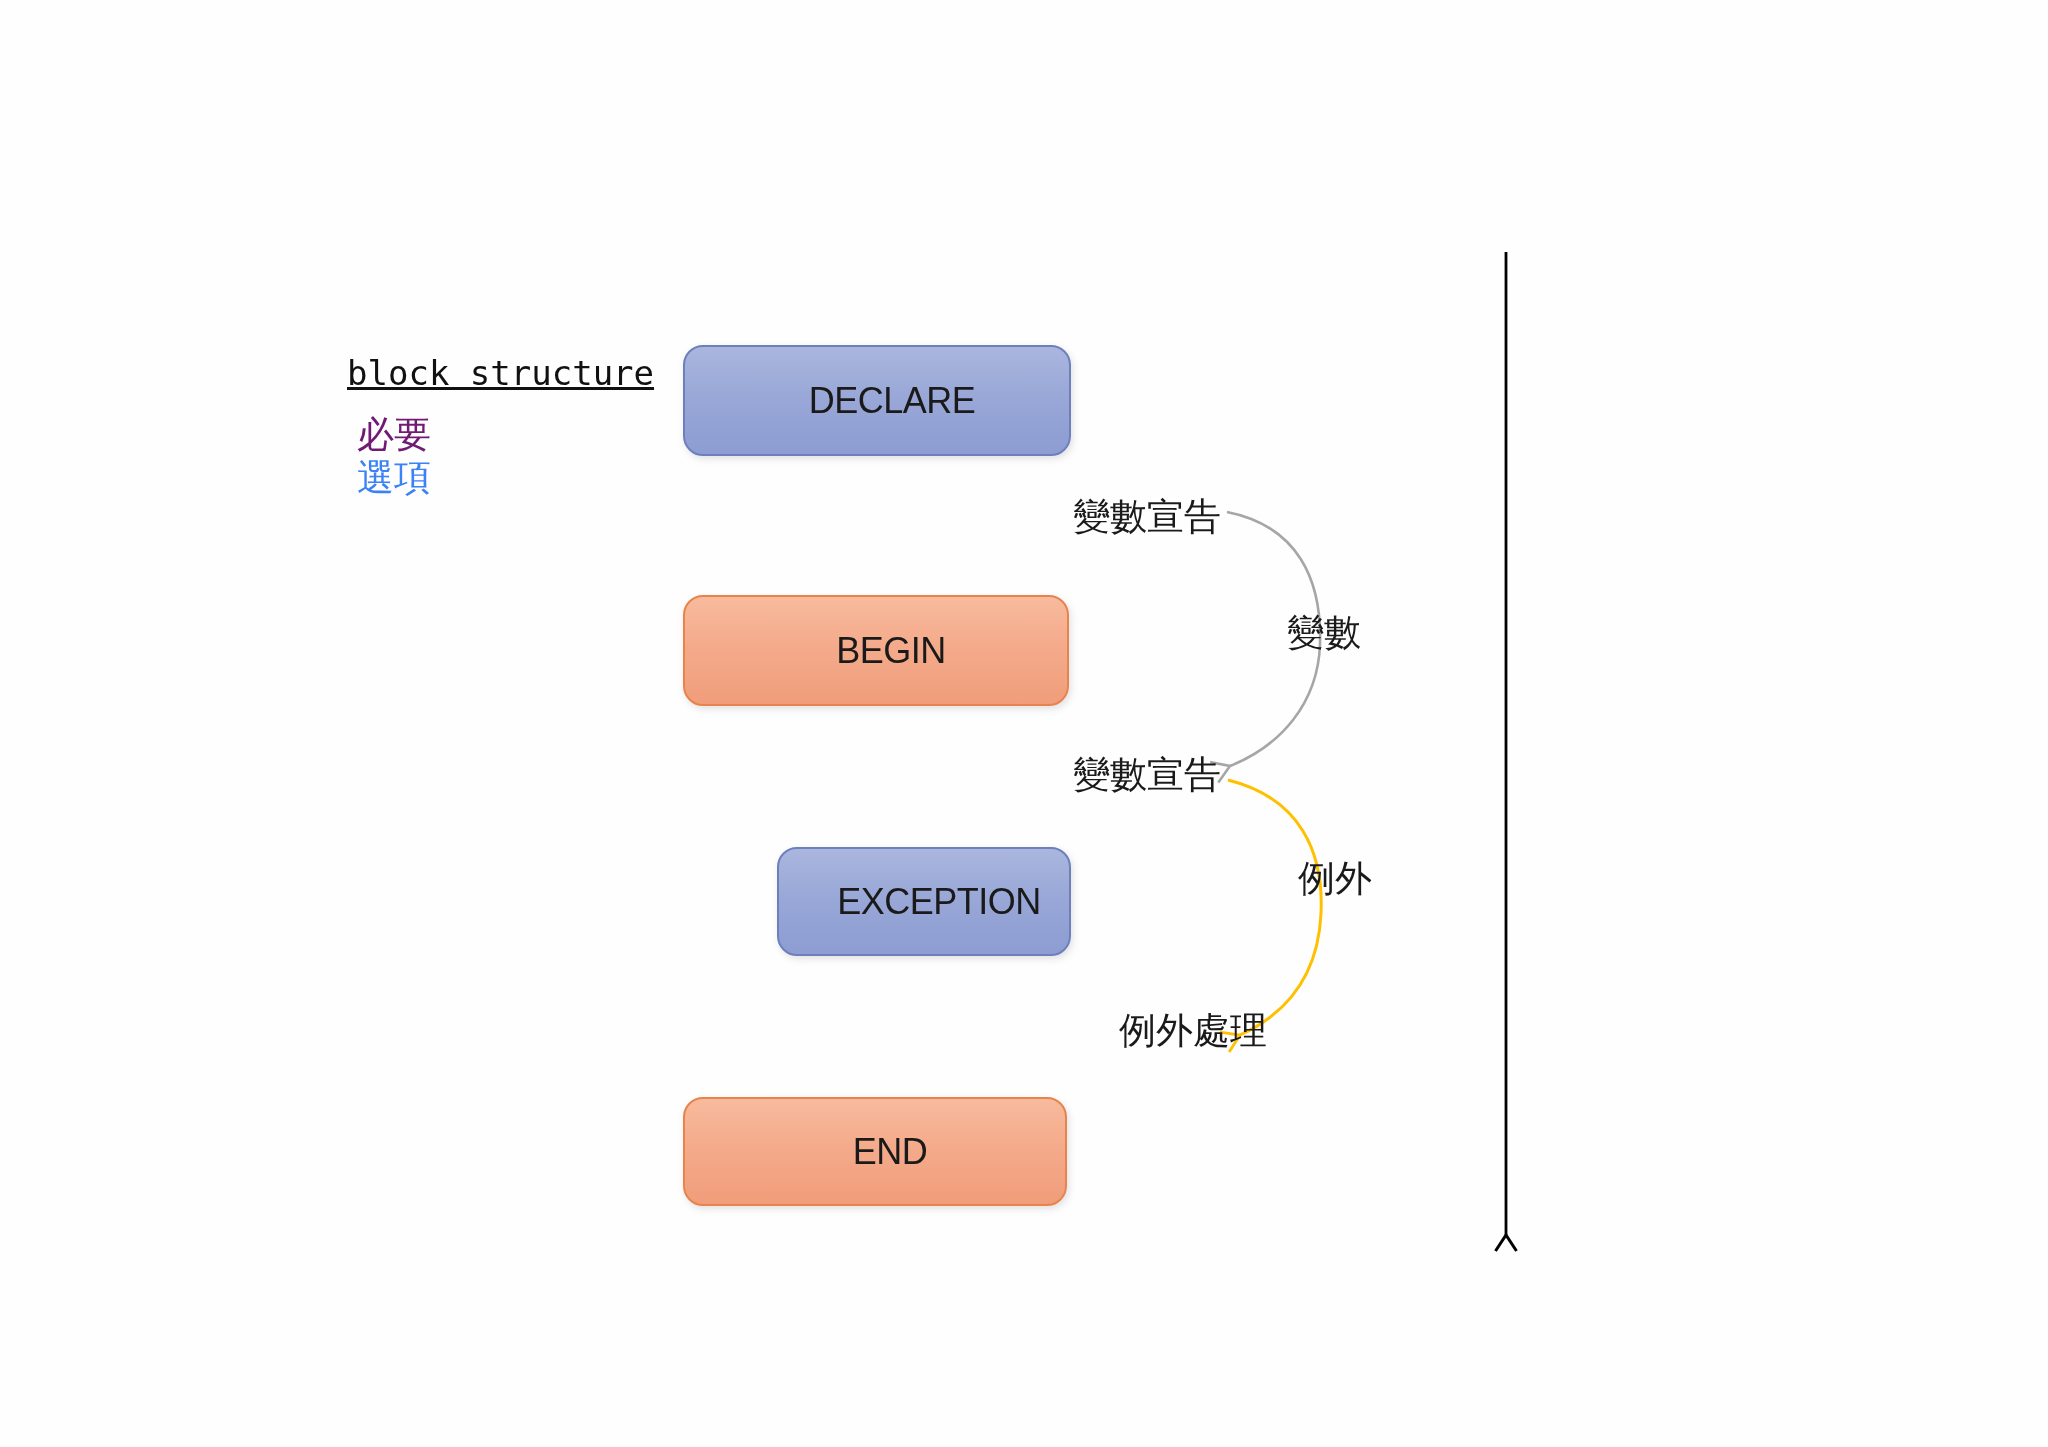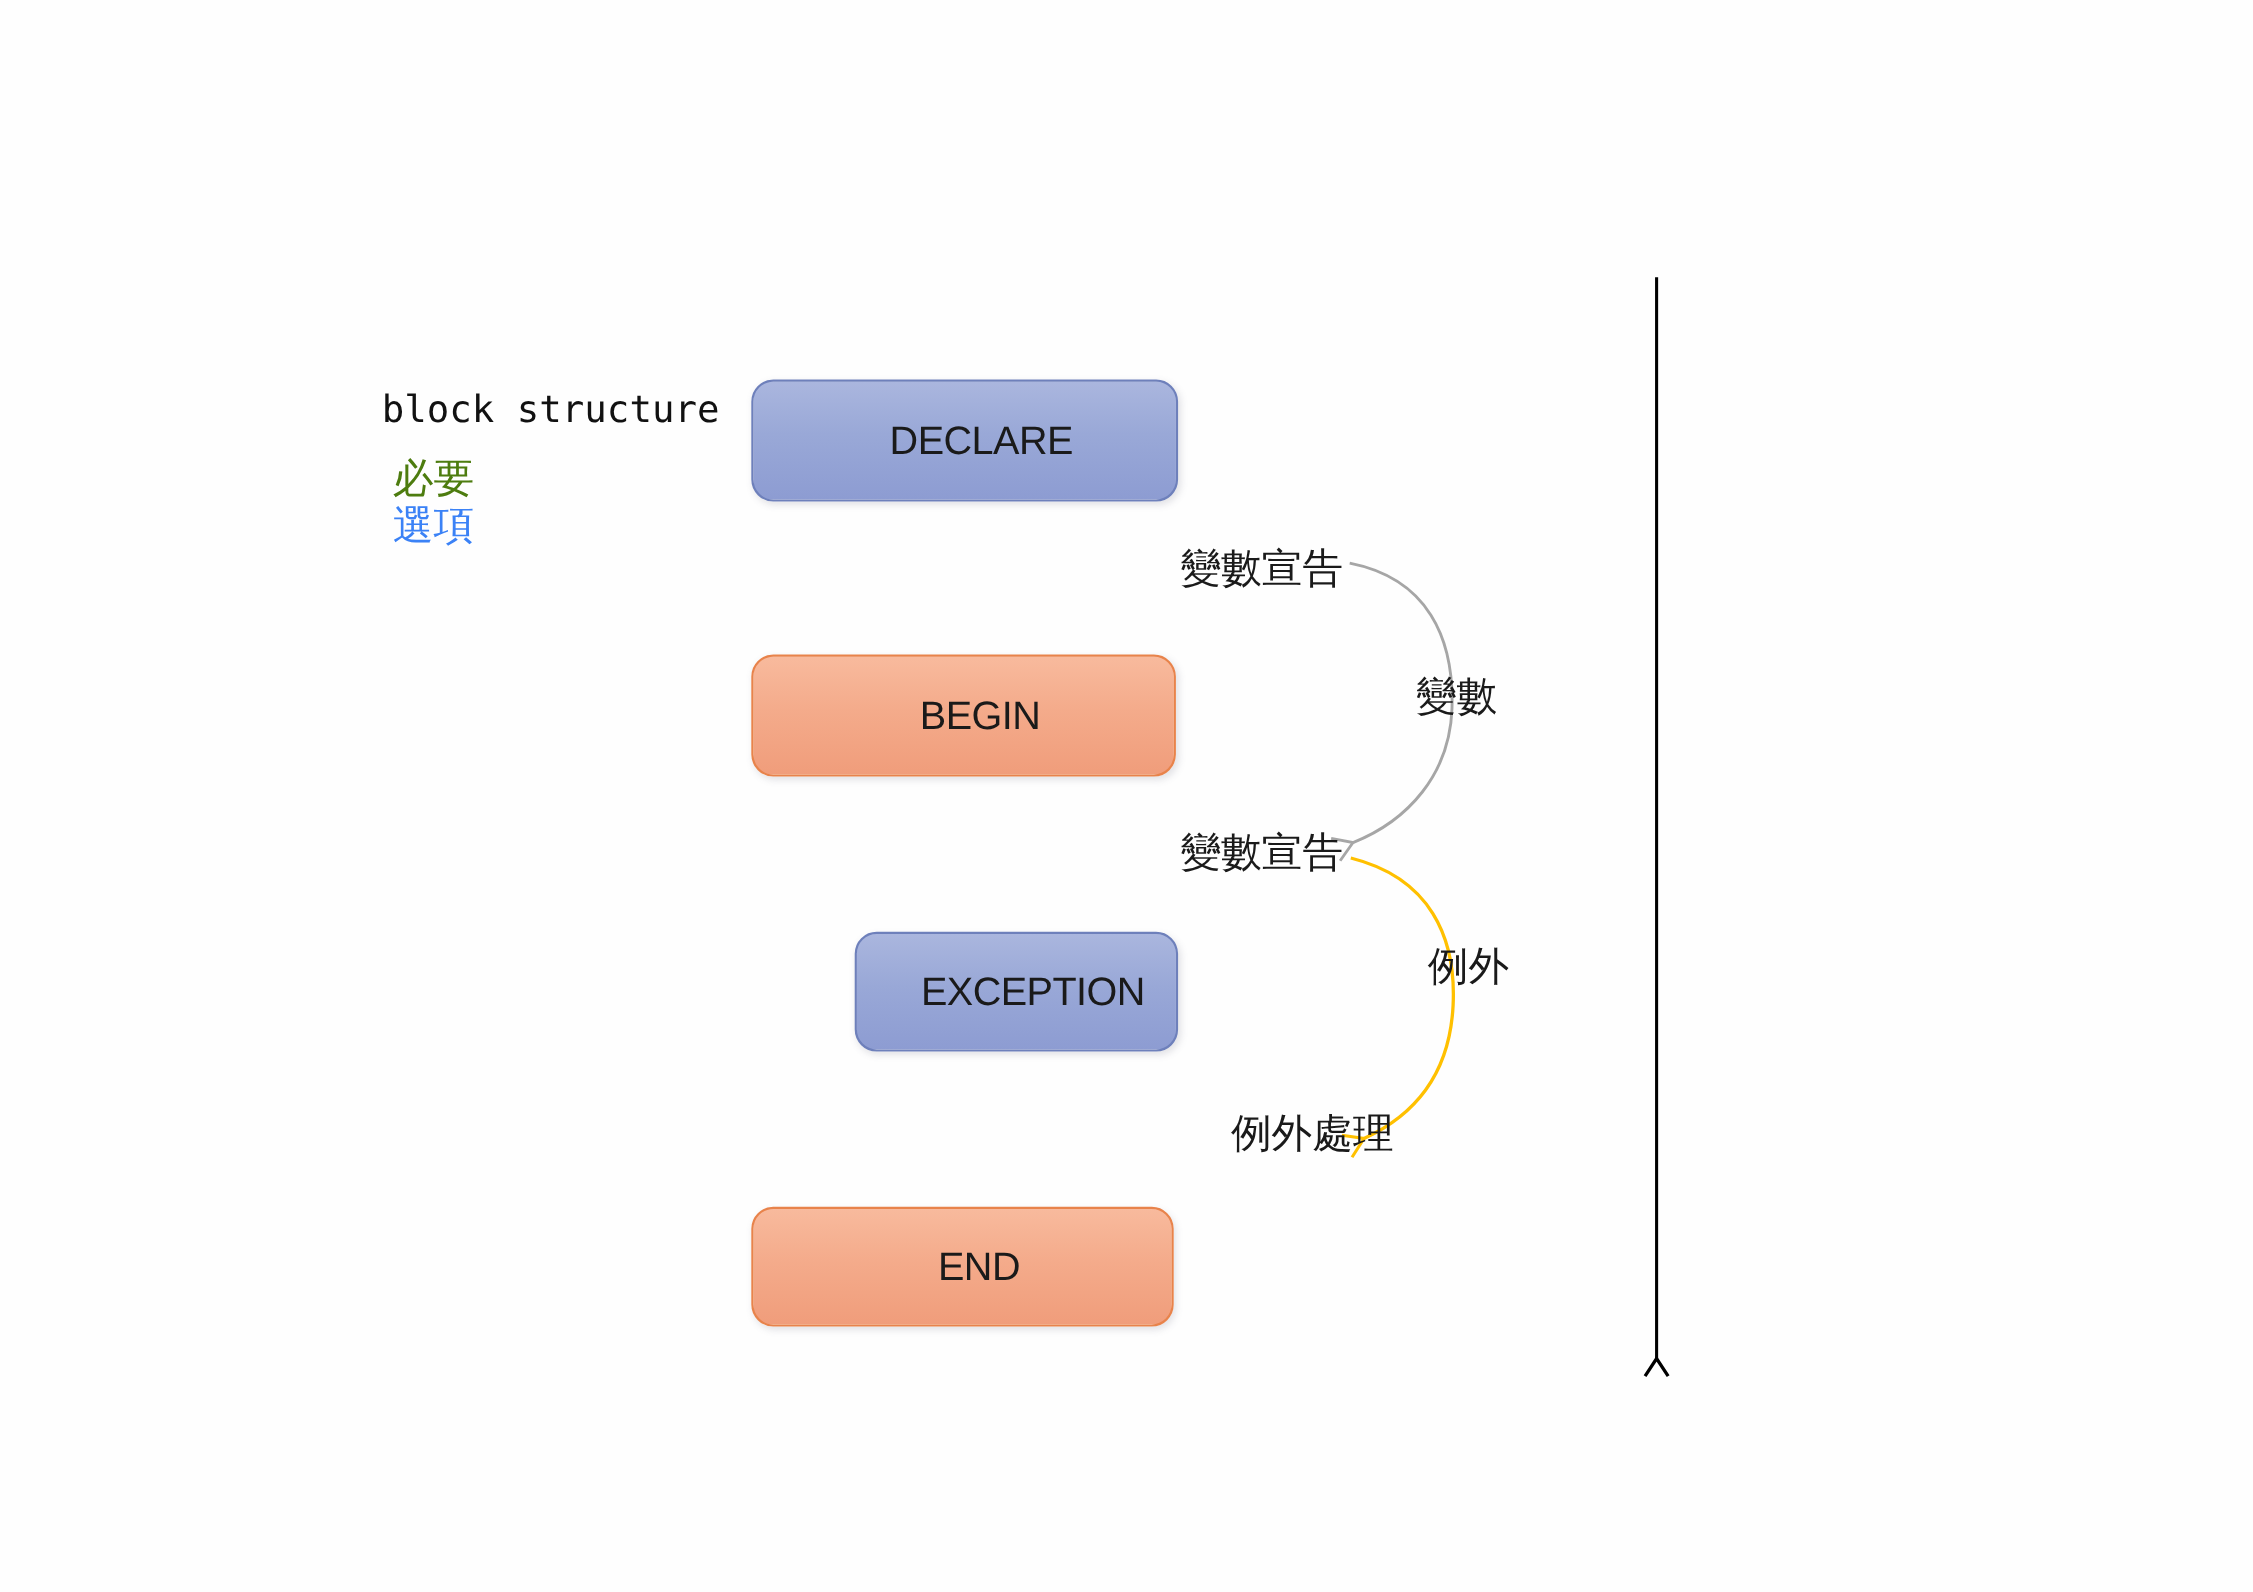--- a/index.html
+++ b/index.html
@@ -12,28 +12,29 @@
     color:#1c1c1c;
   }
   .abs{position:absolute;}
   #diagram-title{
     left:347px;top:352px;
     font-family:"DejaVu Sans Mono", monospace;
     font-size:34px;line-height:42px;
     color:#111111;
     letter-spacing:0px;
     white-space:nowrap;
+    text-decoration:underline;
   }
   .legend-item{
     left:357px;
     font-size:37px;line-height:42px;
     font-weight:400;
     white-space:nowrap;
   }
-  #legend-required{top:414px;color:#4d7c0f;}
+  #legend-required{top:414px;color:#701a75;}
   #legend-optional{top:457px;color:#3b82f6;}
   .block{
     border-radius:20px;
     display:flex;align-items:center;justify-content:center;
     font-size:36px;
     letter-spacing:-0.5px;
     color:#1a1a1a;
     box-shadow:2px 3px 7px rgba(100,100,120,0.18);
     z-index:2;
     padding-left:30px;

